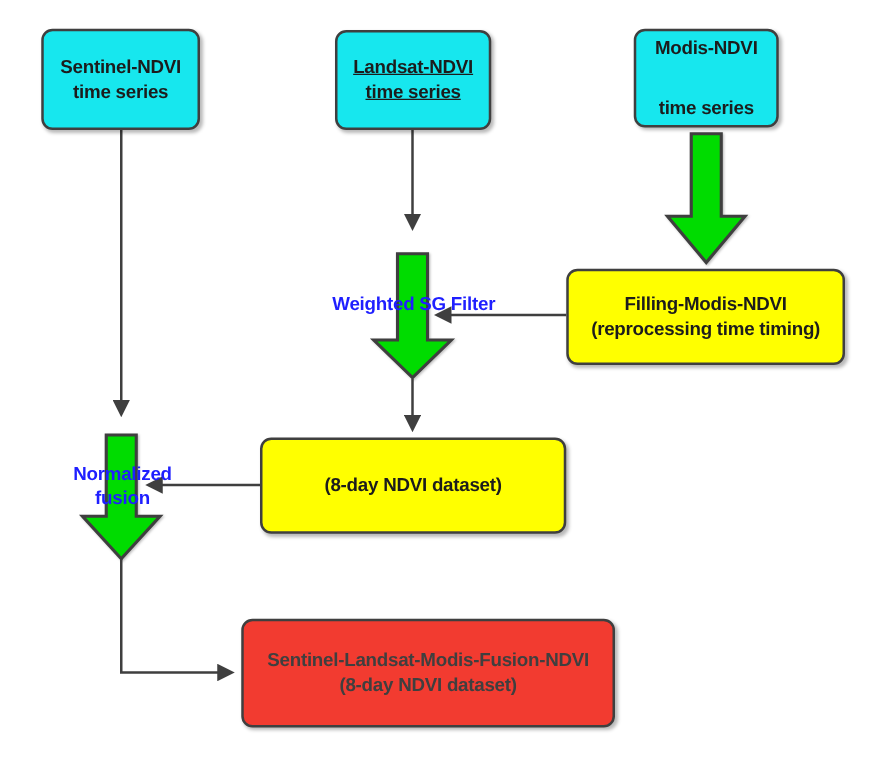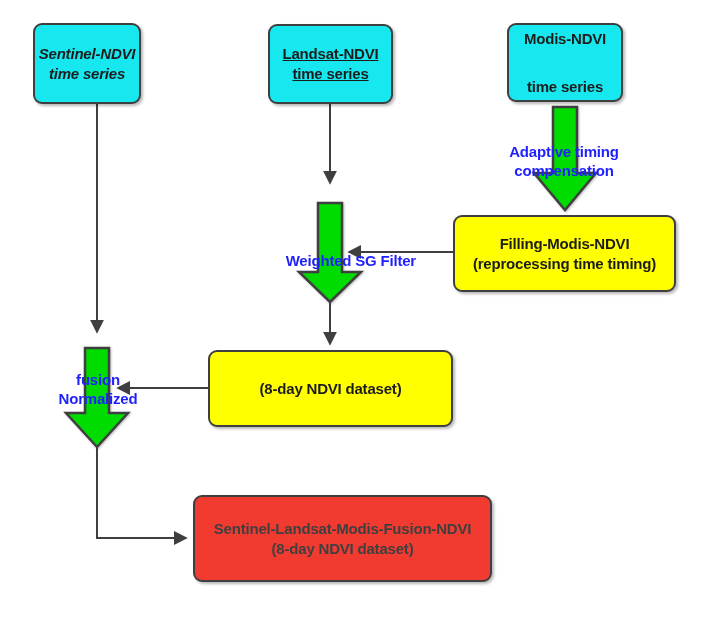--- a/index.html
+++ b/index.html
@@ -23,32 +23,32 @@
     position:absolute; box-sizing:border-box;
     border:2.5px solid var(--c-border); border-radius:9px;
     display:flex; flex-direction:column; align-items:center; justify-content:center;
     text-align:center; font-weight:700; font-size:15px; line-height:20px;
     color:var(--c-box_text); box-shadow:2px 2px 3px rgba(0,0,0,0.28);
     letter-spacing:-0.2px;
   }
   .node-cyan{background:var(--c-cyan);}
   .node-yellow{background:var(--c-yellow);}
   .node-red{background:var(--c-red); color:var(--c-red_box_text);}
-  .node-sentinel{left:33px; top:23px; width:108px; height:81px;font-style:italic;}
+  .node-sentinel{left:33px; top:23px; width:127px; height:81px;}
   .node-landsat{left:268px; top:24px; width:125px; height:80px;text-decoration:underline;}
   .node-modis{left:507px; top:23px; width:116px; height:79px;gap:28px;}
   .node-filling{left:453px; top:215px; width:223px; height:77px;}
   .node-fusion1{left:208px; top:350px; width:245px; height:77px;}
   .node-fusion2{left:193px; top:495px; width:299px; height:87px;}
   .flow-label{
     position:absolute; text-align:center; font-weight:700; font-size:15px;
     line-height:19px; color:var(--c-label_blue); letter-spacing:-0.2px; z-index:5;
   }
   .label-adaptive{left:484px; top:142px; width:160px;}
-  .label-weighted{left:246px; top:251px; width:170px;text-align:right;}
+  .label-weighted{left:246px; top:234px; width:170px;}
   .label-normalized{left:38px; top:370px; width:120px;}
 </style>
 </head>
 <body>
 
 <div class="canvas">
 
   <svg class="connector-layer" width="713" height="620" viewBox="0 0 713 620" xmlns="http://www.w3.org/2000/svg">
     <defs>
       <marker id="ah" viewBox="0 0 10 10" refX="8" refY="5" markerWidth="7" markerHeight="7" orient="auto-start-reverse">
@@ -90,27 +90,23 @@
 
   <div class="node node-yellow node-fusion1">
     <span>(8-day NDVI dataset)</span>
   </div>
 
   <div class="node node-red node-fusion2">
     <span>Sentinel-Landsat-Modis-Fusion-NDVI</span>
     <span>(8-day NDVI dataset)</span>
   </div>
 
-  <div class="flow-label label-adaptive">
-    <div>Adaptive timing</div>
-    <div>compensation</div>
-  </div>
 
   <div class="flow-label label-weighted">
     <div>Weighted SG Filter</div>
   </div>
 
   <div class="flow-label label-normalized">
+    <div>Normalized</div>
     <div>fusion</div>
-    <div>Normalized</div>
   </div>
 
 </div>
 
 </body></html>

